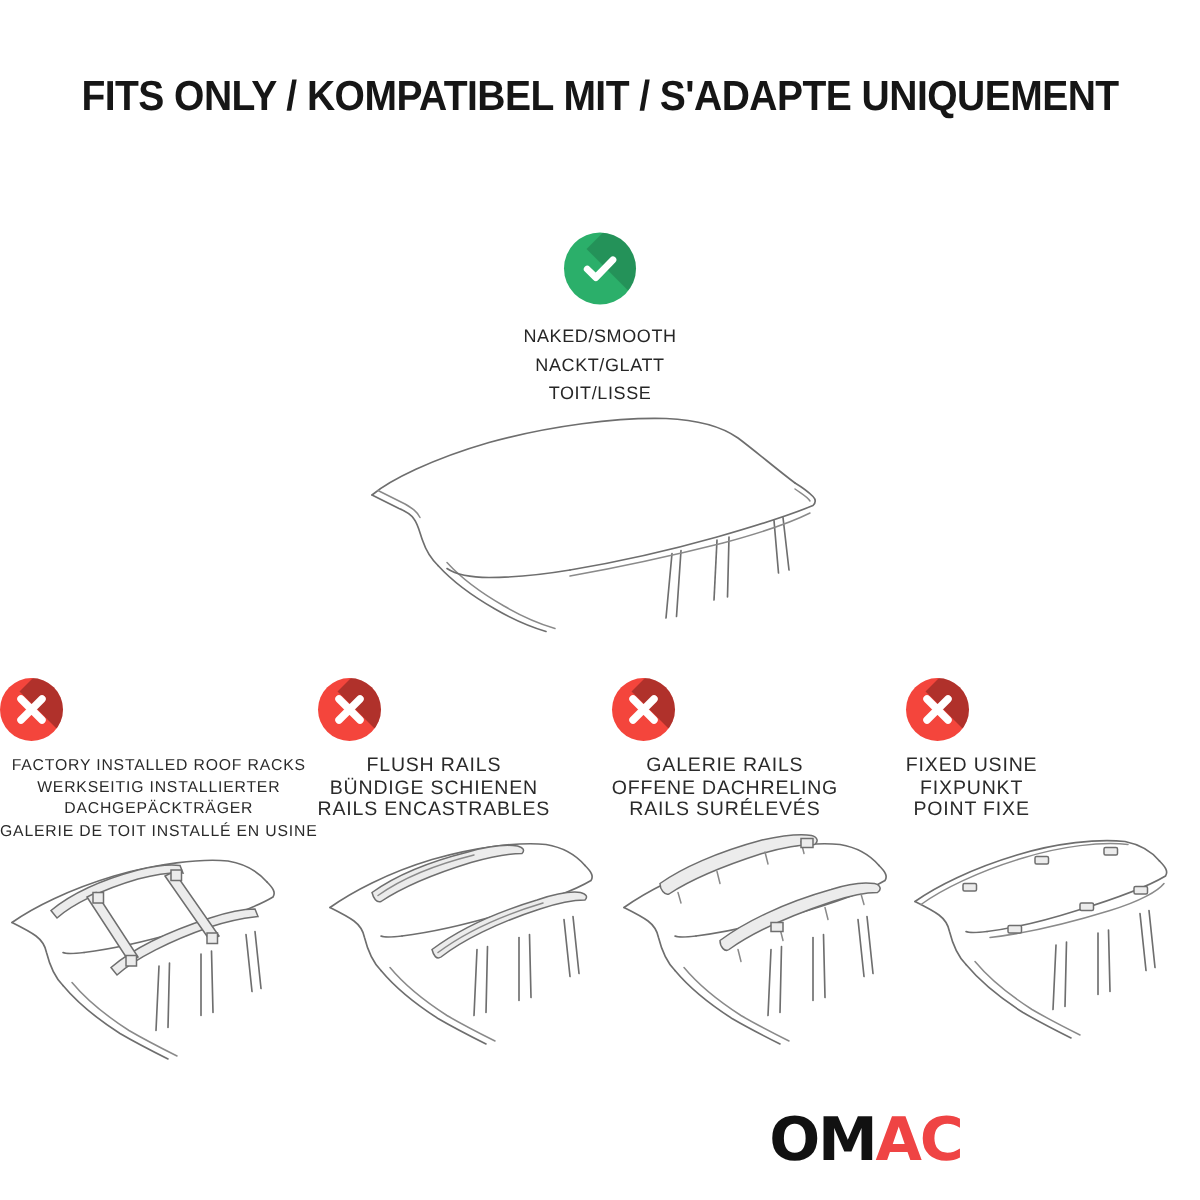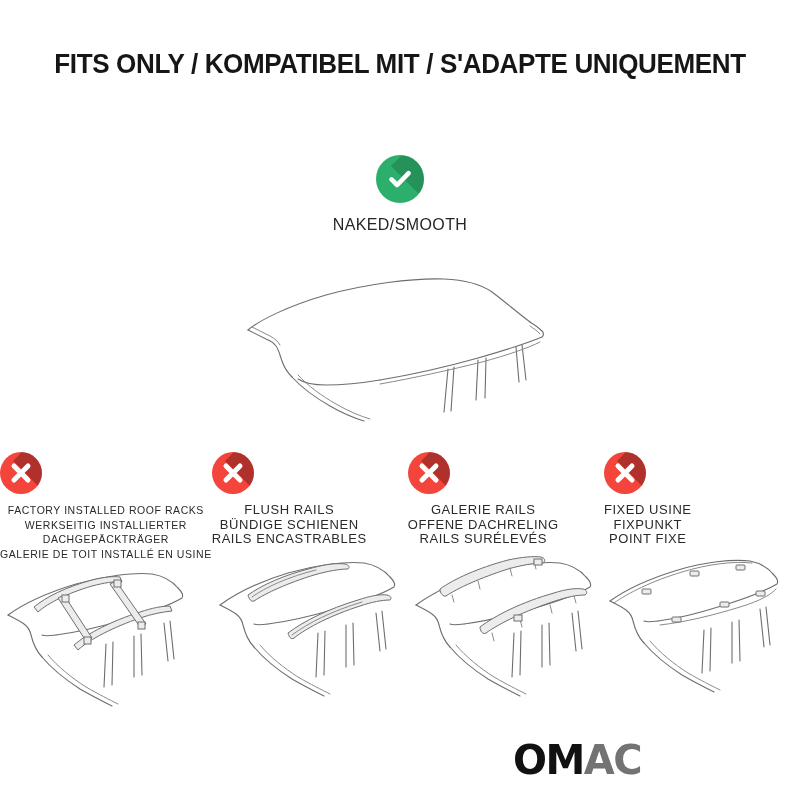--- a/index.html
+++ b/index.html
@@ -48,21 +48,21 @@
     transform:rotate(-45deg);
     transform-origin:0 0;
   }
   .badge.bad .shade { background:rgba(0,0,0,0.28); }
   .badge svg { position:relative; z-index:2; display:block; }
 
   .good-labels {
     margin-top:12px;
     text-align:center;
     color:#262626;
-    font-size:16px;
+    font-size:12px;
     line-height:19px;
     letter-spacing:0.4px;
   }
   .good-labels div { white-space:nowrap; }
 
   
   .main-roof {
     position:absolute;
     top:272px; left:230px;
     width:350px; height:150px;
@@ -98,21 +98,21 @@
   .logo {
     position:absolute;
     right:22px; bottom:20px;
     font-size:40px;
     font-weight:bold;
     letter-spacing:-1.5px;
     line-height:40px;
     font-family:"DejaVu Sans", sans-serif;
   }
   .logo .om { color:#111111; }
-  .logo .ac { color:#737373; }
+  .logo .ac { color:#ef4444; }
 
   svg { overflow:visible; }
   .ln { fill:none; stroke:#6e6e6e; stroke-width:1.1; stroke-linecap:round; stroke-linejoin:round; }
   .ln2{ fill:none; stroke:#8a8a8a; stroke-width:1;   stroke-linecap:round; stroke-linejoin:round; }
   .fillg { fill:#ececec; stroke:#6e6e6e; stroke-width:1; }
 </style>
 </head>
 <body>
 
 <div class="page">
@@ -123,20 +123,22 @@
 
     <div class="badge good">
       <span class="shade"></span>
       <svg width="30" height="30" viewBox="0 0 30 30">
         <path d="M6.5 15.4 L12.2 21 L23.6 9.2" fill="none" stroke="#ffffff" stroke-width="4.6" stroke-linecap="round" stroke-linejoin="round"></path>
       </svg>
     </div>
 
     <div class="good-labels">
       <div>NAKED/SMOOTH</div>
+      <div>NACKT/GLATT</div>
+      <div>TOIT/LISSE</div>
     </div>
   </div>
 
   <div class="main-roof">
     <svg width="350" height="150" viewBox="0 0 350 150">
 
       <path class="ln" d="M18 58 C30 48 58 34 96 23 C136 12 182 6 214 7 C238 8 252 13 262 20
                           C274 29 288 41 300 50"></path>
 
       <path class="ln" d="M300 50 C305 53 309 56 312 59 C314 61 314 63 312 65

